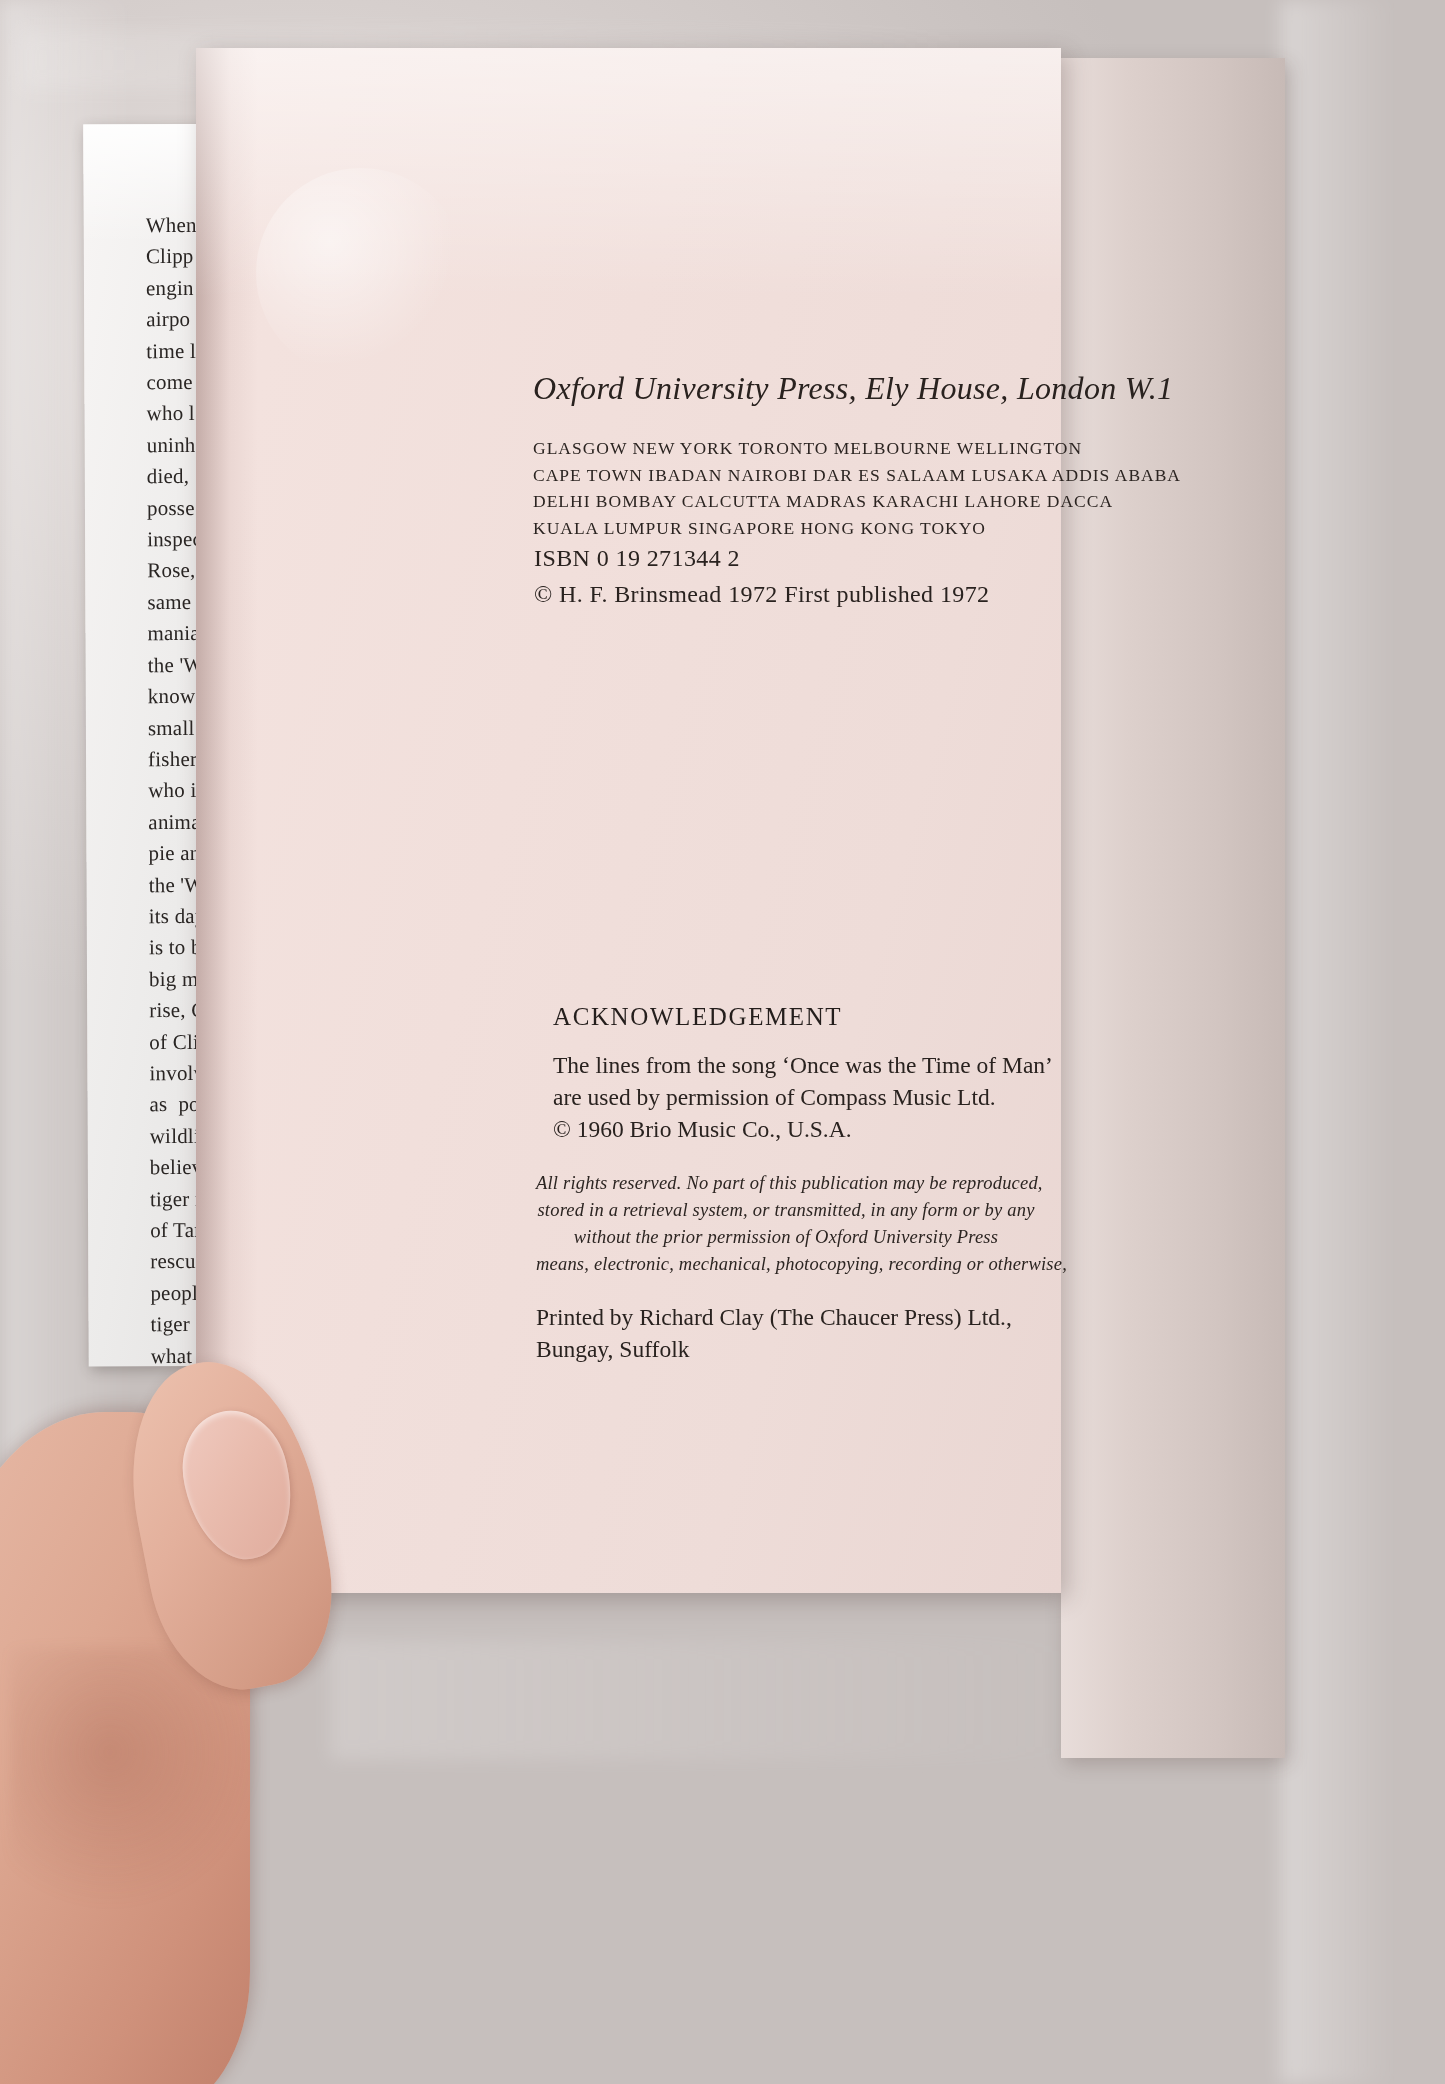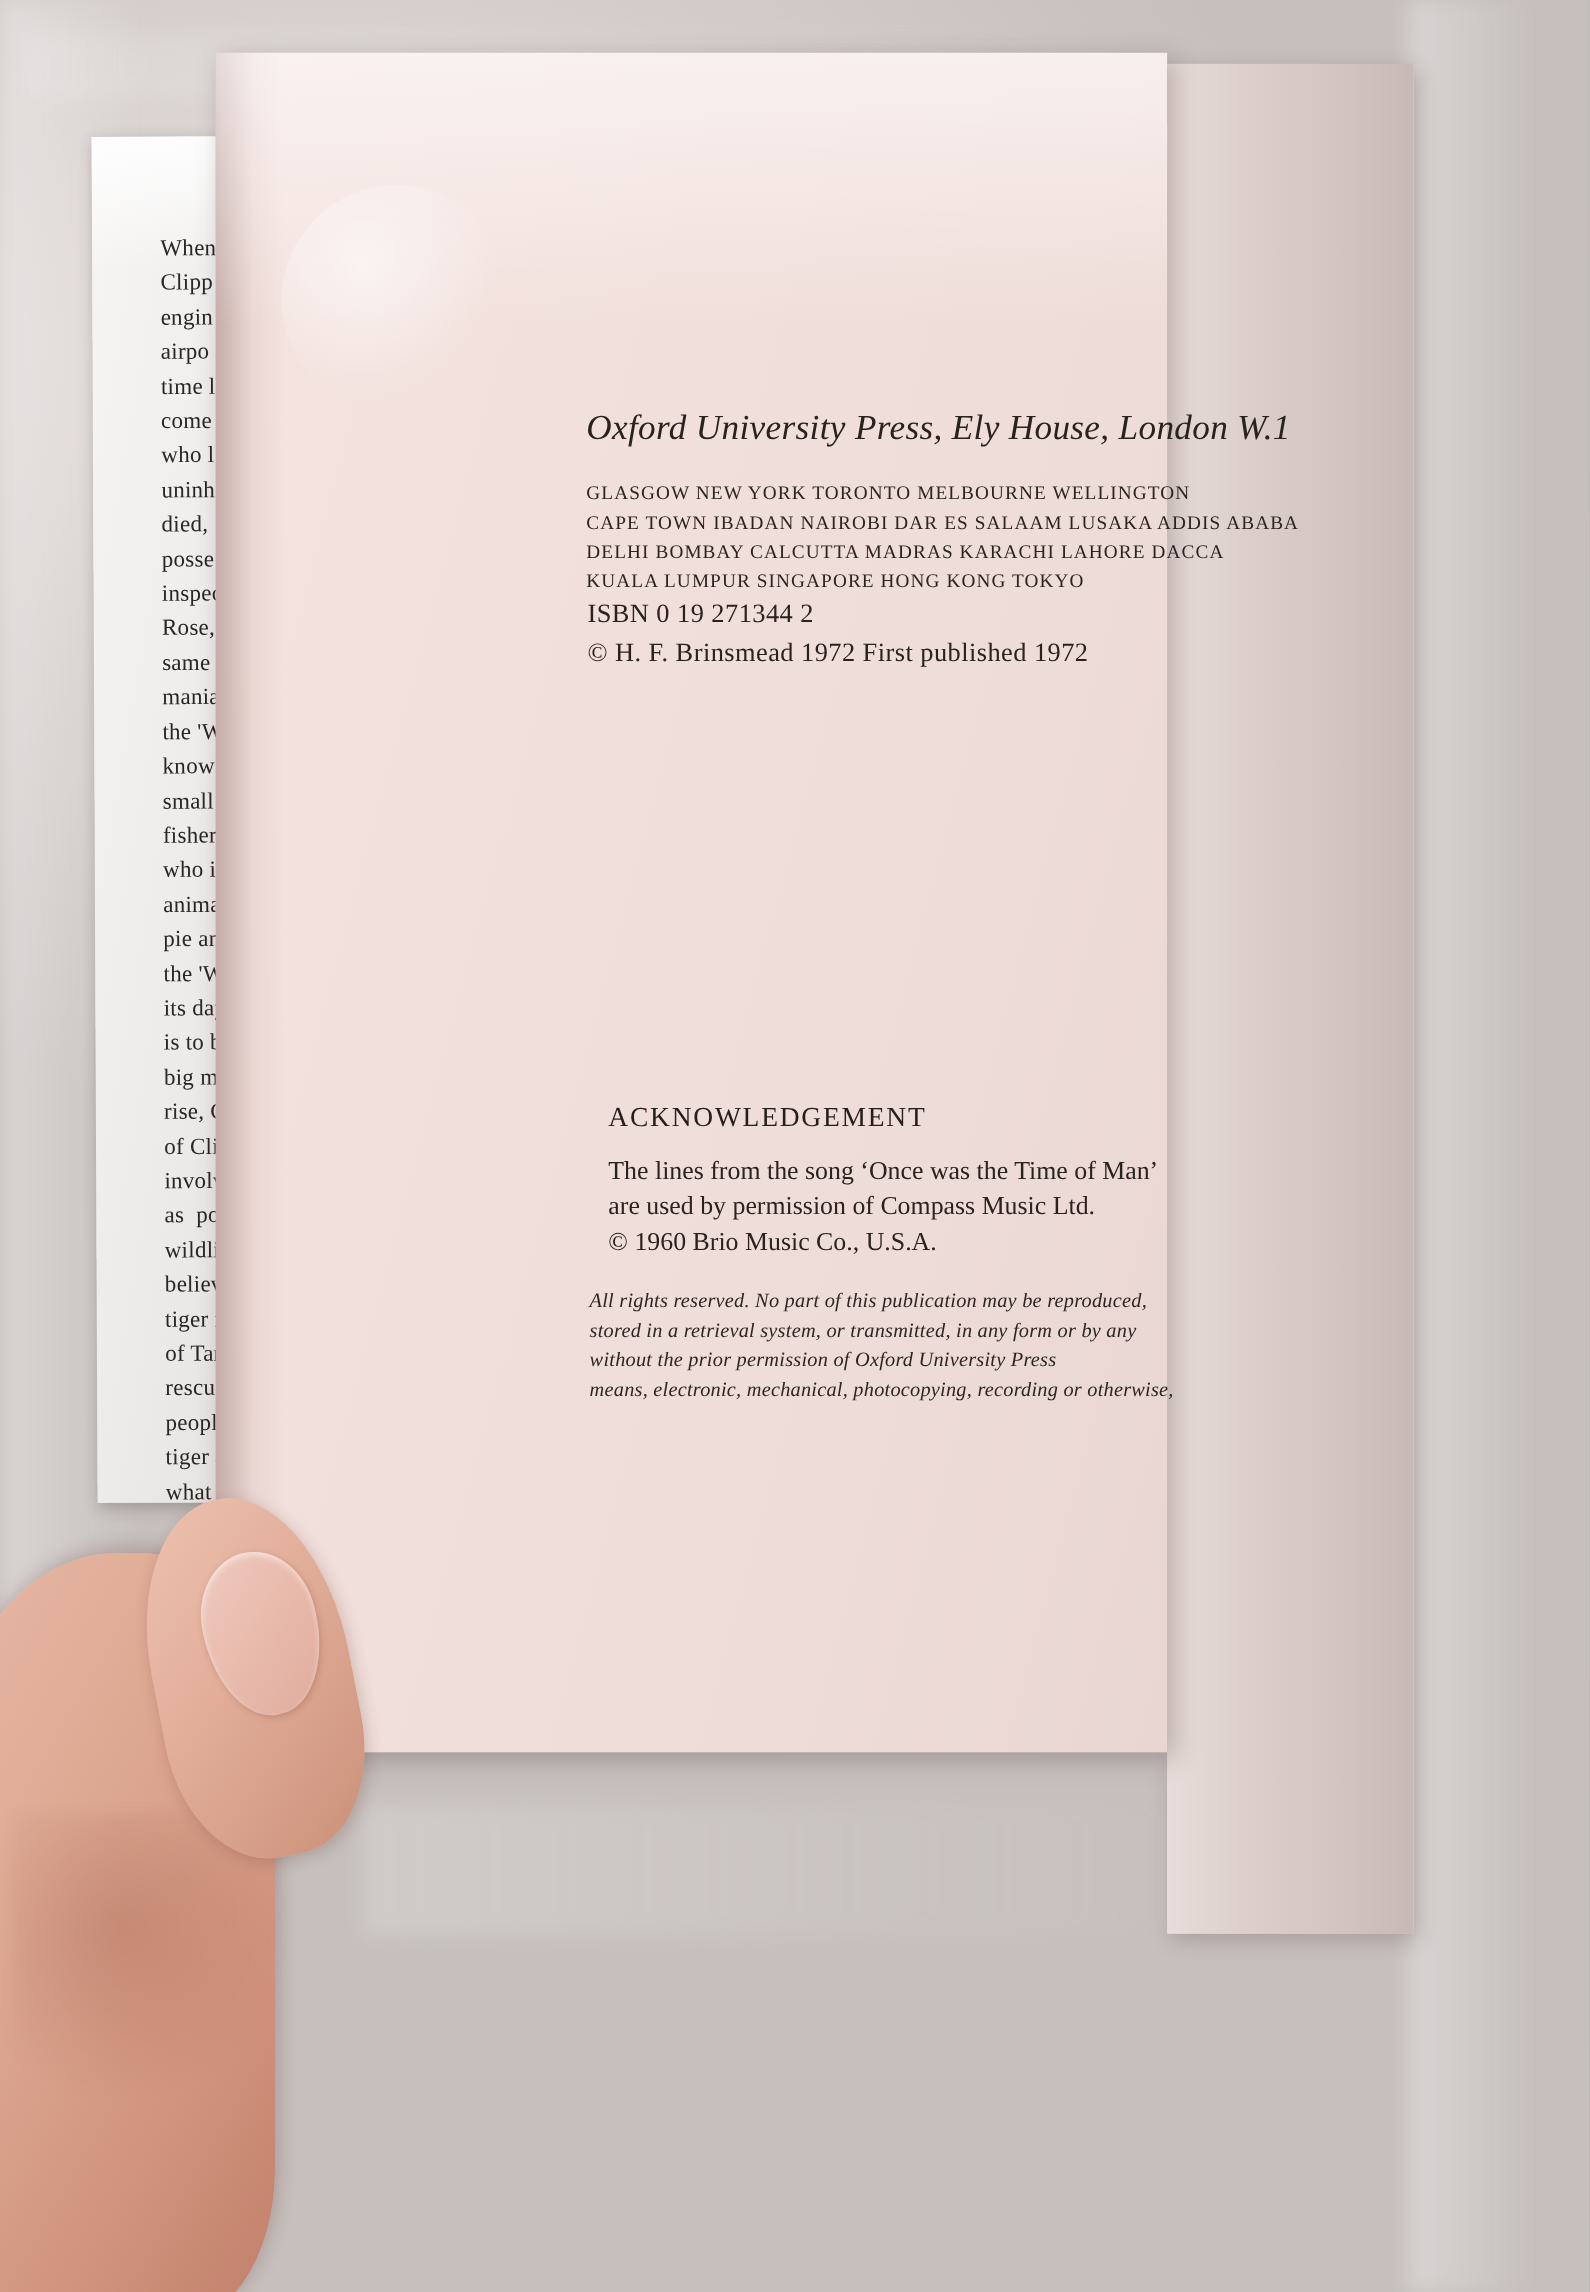--- a/index.html
+++ b/index.html
@@ -167,20 +167,21 @@
   .rights {
     position: absolute;
     left: 340px;
     top: 1122px;
     width: 500px;
     font-style: italic;
     font-size: 18.5px;
     line-height: 27px;
     color: #2c2522;
     letter-spacing: 0.2px;
+    text-align: center;
   }
   .rights div { white-space: nowrap; }
 
   .printer {
     position: absolute;
     left: 340px;
     top: 1253px;
     font-size: 23.5px;
     line-height: 32px;
     color: #29221f;
@@ -321,20 +322,24 @@
       </div>
     </div>
 
     <div class="rights">
       <div>All rights reserved. No part of this publication may be reproduced,</div>
       <div>stored in a retrieval system, or transmitted, in any form or by any</div>
       <div>without the prior permission of Oxford University Press</div>
       <div>means, electronic, mechanical, photocopying, recording or otherwise,</div>
     </div>
 
+    <div class="printer">
+      <div>Printed by Richard Clay (The Chaucer Press) Ltd.,</div>
+      <div>Bungay, Suffolk</div>
+    </div>
   </div>
 
   <div id="hand">
     <div id="palm"></div>
     <div id="knuckle-shadow"></div>
     <div id="thumb"></div>
     <div id="nail"></div>
   </div>
 
 </div>

